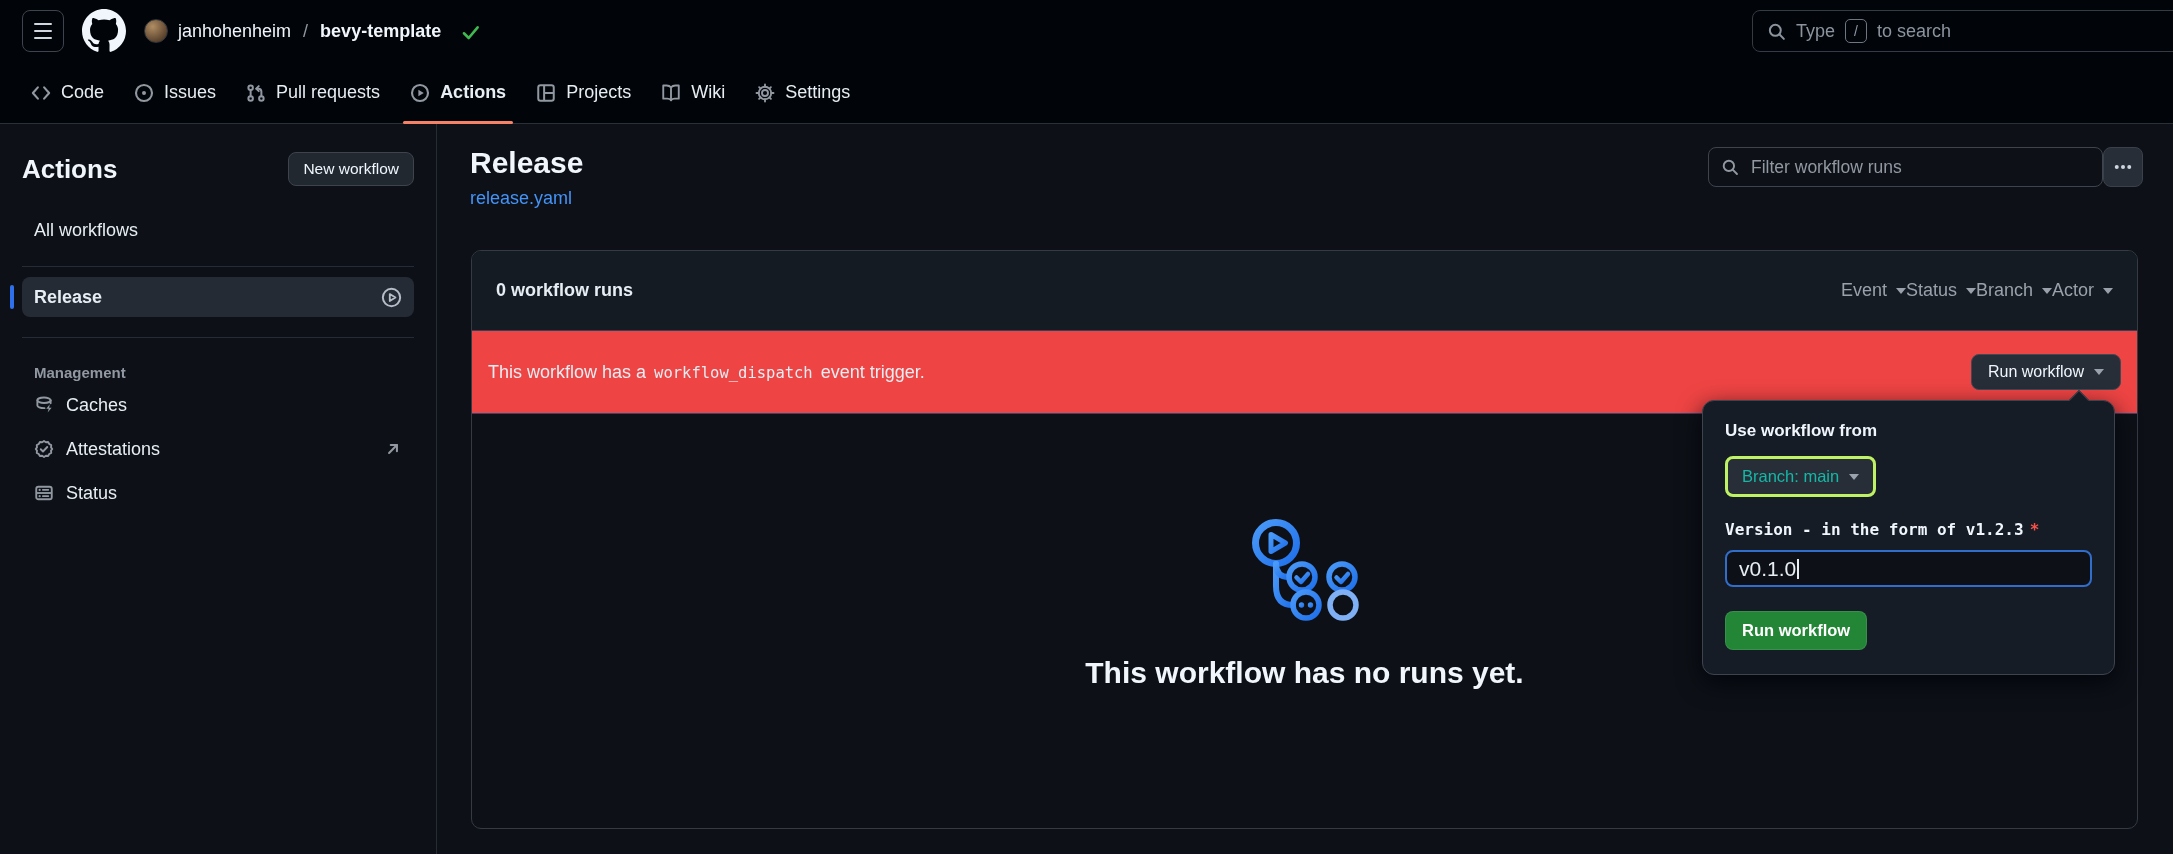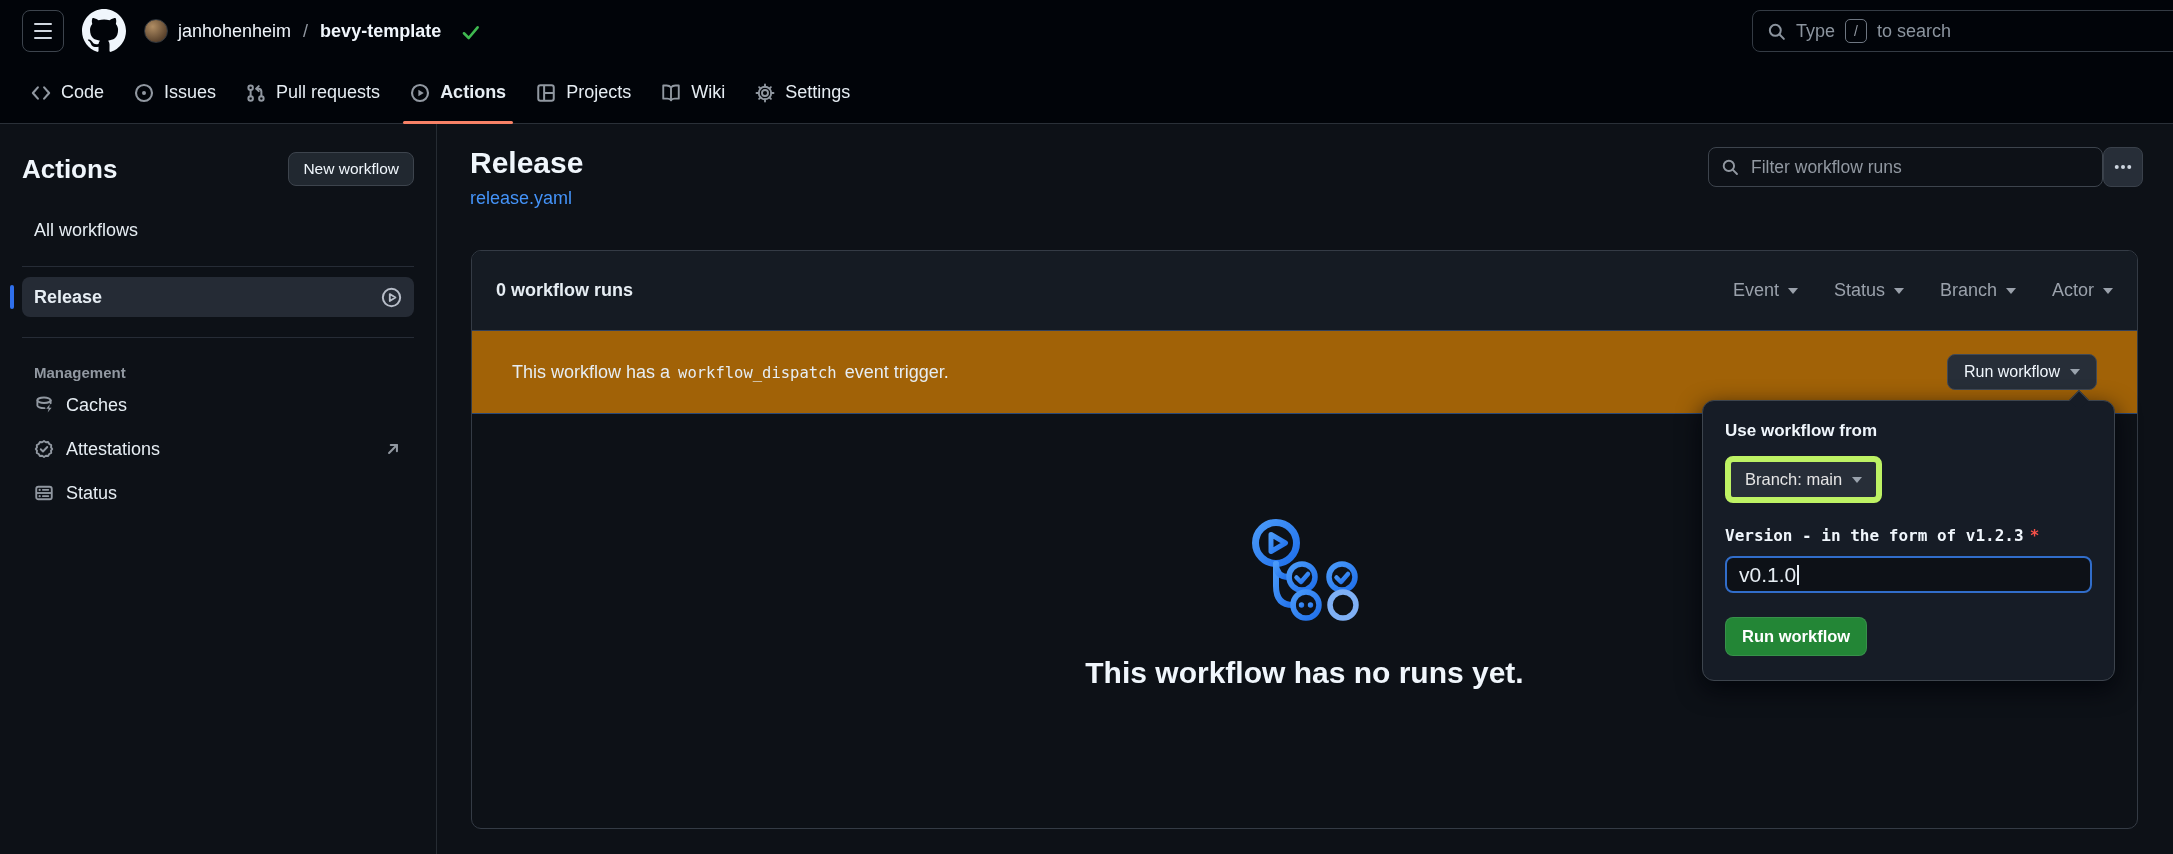--- a/index.html
+++ b/index.html
@@ -113,30 +113,30 @@
 
   .card {
     position:absolute; left:34px; top:126px; right:35px; bottom:25px;
     border:1px solid #343b45; border-radius:10px; overflow:hidden; background:#0d1117;
   }
   .card-header {
     height:80px; background:#151b23; border-bottom:1px solid #33415c;
     display:flex; align-items:center; padding:0 24px;
   }
   .runs-count { font-size:18px; font-weight:700; color:#e6edf3; }
-  .filters { margin-left:auto; display:flex; gap:36px; }
+  .filters { margin-left:auto; display:flex; }
   .filter-btn {
     display:flex; align-items:center; gap:9px; color:#9aa1ab; font-size:18px; cursor:pointer;
     background:none; border:none; font-family:inherit;
   }
   .caret { width:0; height:0; border-left:5px solid transparent; border-right:5px solid transparent; border-top:6px solid currentColor; display:inline-block; }
 
   .banner {
-    height:83px; background:#a16207; border-bottom:1px solid #2b4977;
-    display:flex; align-items:center; padding:0 40px;
+    height:83px; background:#ef4444; border-bottom:1px solid #2b4977;
+    display:flex; align-items:center; padding:0 16px;
   }
   .banner-text { display:flex; align-items:baseline; gap:8px; font-size:18px; color:#e6edf3; }
   .banner-text code { font-family:"DejaVu Sans Mono","Liberation Mono",monospace; font-size:15.5px; color:#e6edf3; }
   .run-workflow-btn {
     margin-left:auto; display:flex; align-items:center; gap:10px;
     padding:8px 16px; background:#272e38; border:1px solid #414955; border-radius:8px;
     color:#f0f6fc; font-size:16px; cursor:pointer; font-family:inherit;
   }
   .run-workflow-btn .caret { color:#9aa3ad; }
 
@@ -151,22 +151,22 @@
     box-shadow:0 8px 24px rgba(1,4,9,0.85); padding:20px 22px 24px;
   }
   .dropdown-notch {
     position:absolute; top:-8px; right:28px; width:14px; height:14px;
     background:#161c26; border-left:1px solid #3d444d; border-top:1px solid #3d444d;
     transform:rotate(45deg);
   }
   .dd-heading { font-size:17px; font-weight:700; color:#f0f6fc; }
   .branch-btn {
     margin-top:15px; display:inline-flex; align-items:center; gap:10px;
-    padding:8px 14px; background:#272e38; border:6px solid #bef264; border-radius:8px;
-    color:#e5e5e5; font-size:16.5px; cursor:pointer; font-family:inherit;
+    padding:8px 14px; background:#272e38; border:3px solid #bef264; border-radius:8px;
+    color:#14b8a6; font-size:16.5px; cursor:pointer; font-family:inherit;
   }
   .branch-btn .caret { color:#9aa3ad; }
   .dd-label { margin-top:23px; font-size:16px; font-weight:700; color:#f0f6fc; }
   .dd-label .asterisk { color:#f85149; margin-left:6px; }
   .version-input {
     margin-top:11px; height:37px; border:2px solid #316dca; border-radius:8px;
     background:#0d1117; display:flex; align-items:center; padding:0 12px;
     font-size:21px; color:#e6edf3; cursor:text;
   }
   .caret-bar { width:2px; height:20px; background:#e6edf3; margin-left:1px; }

